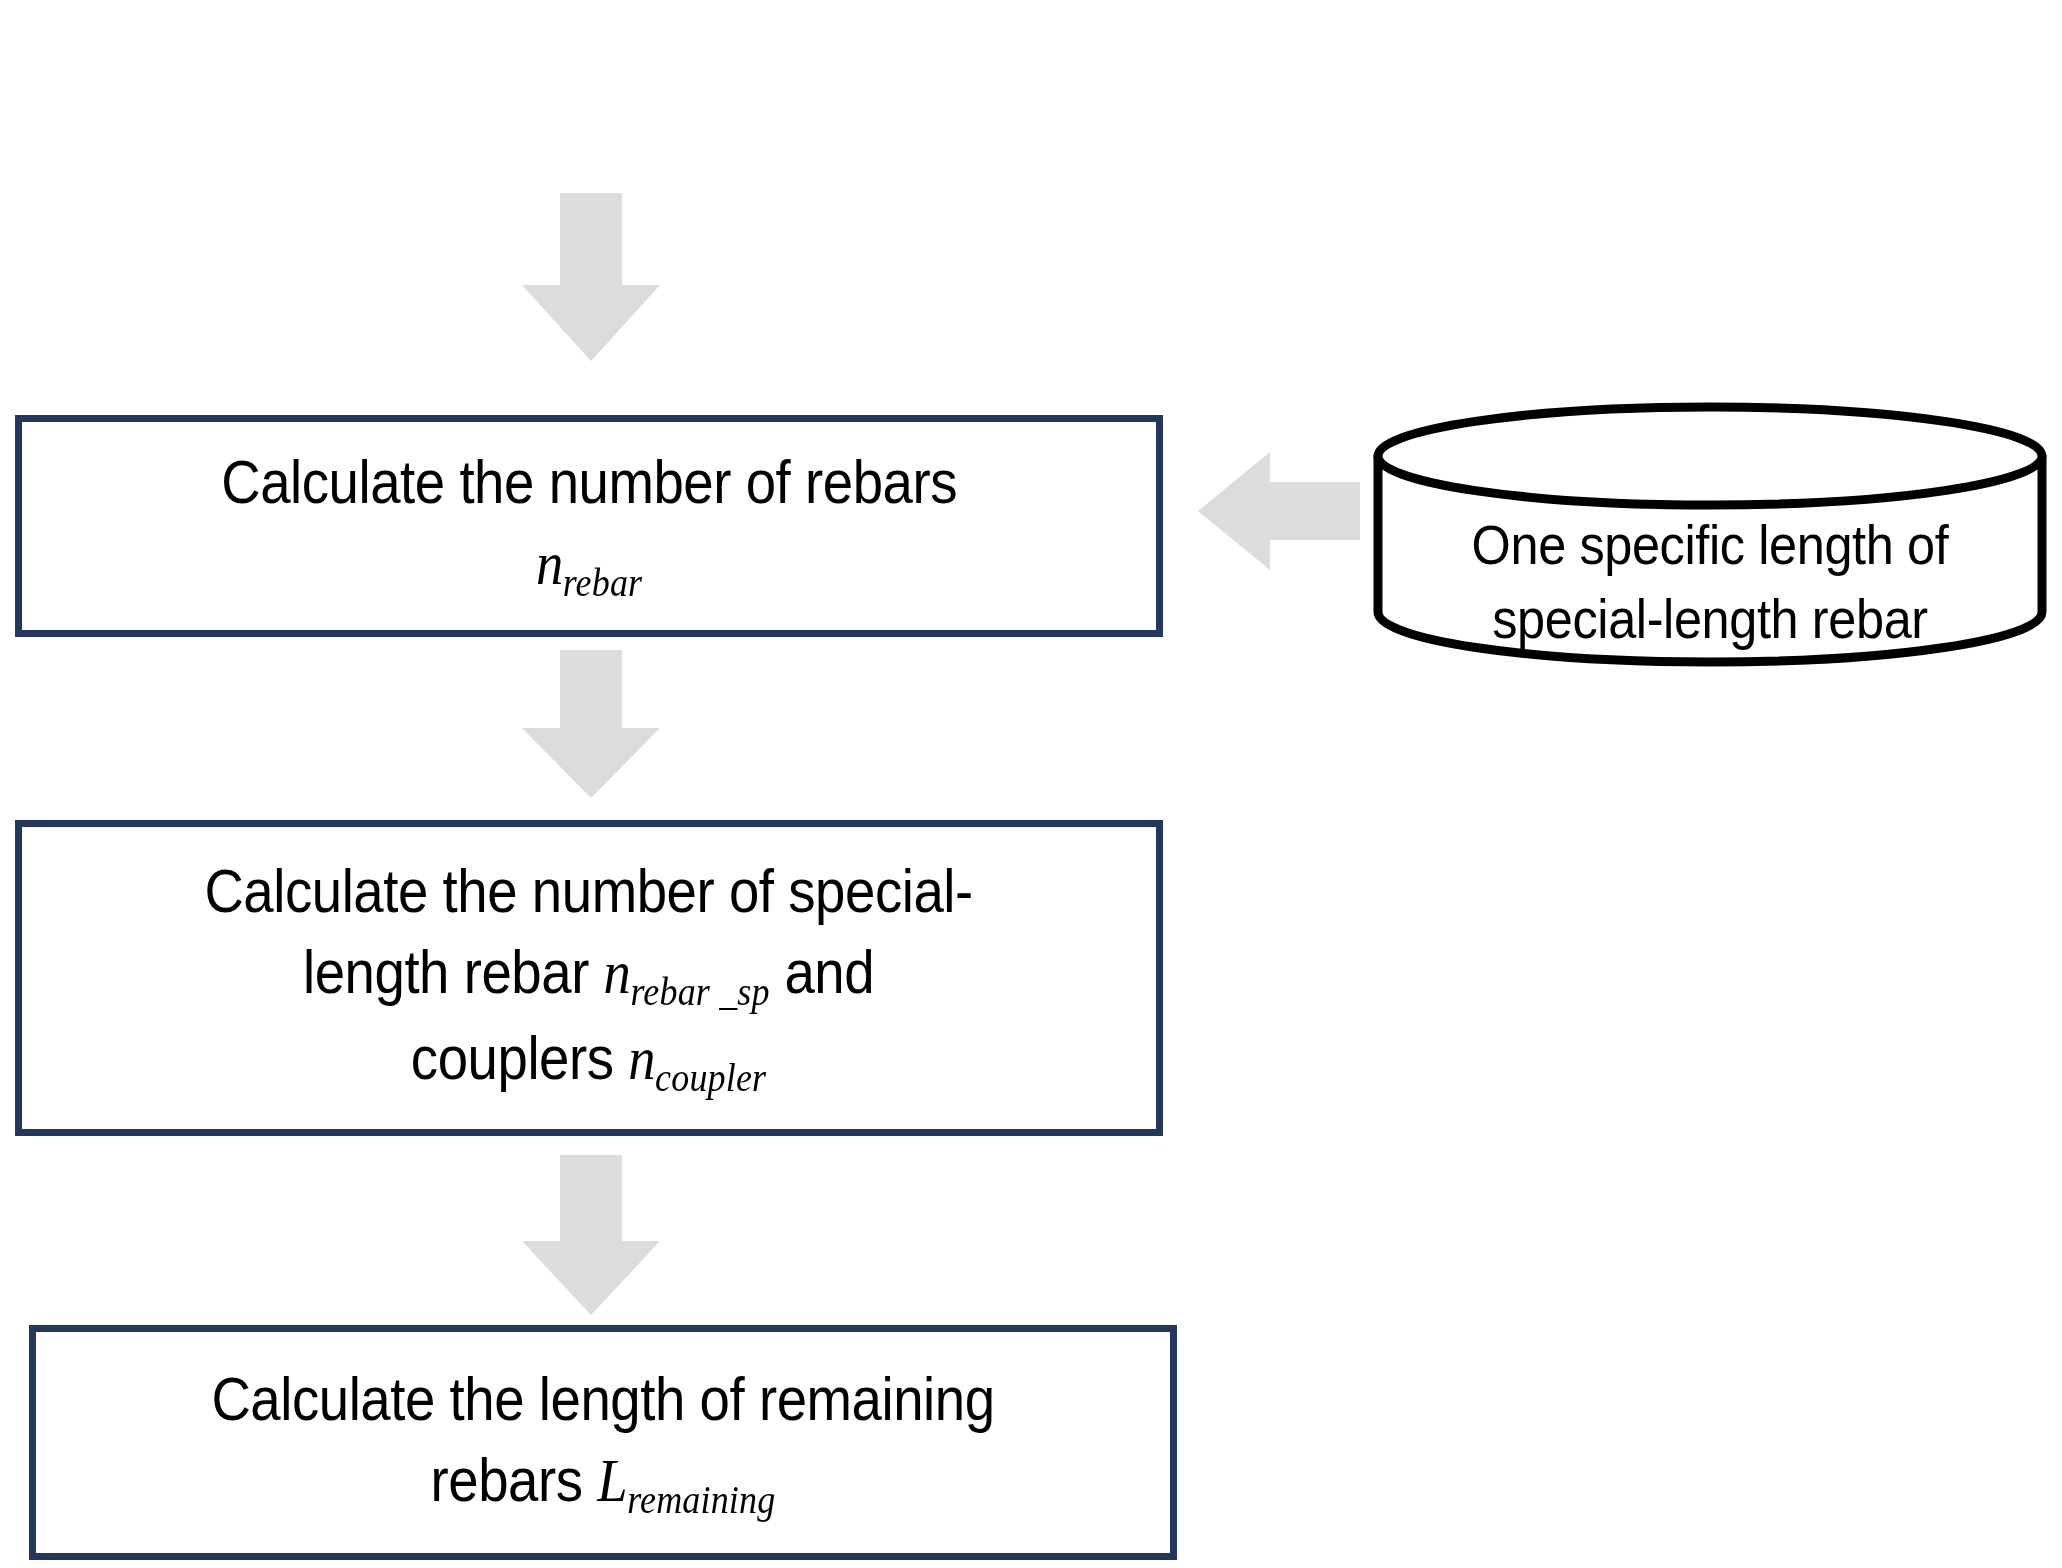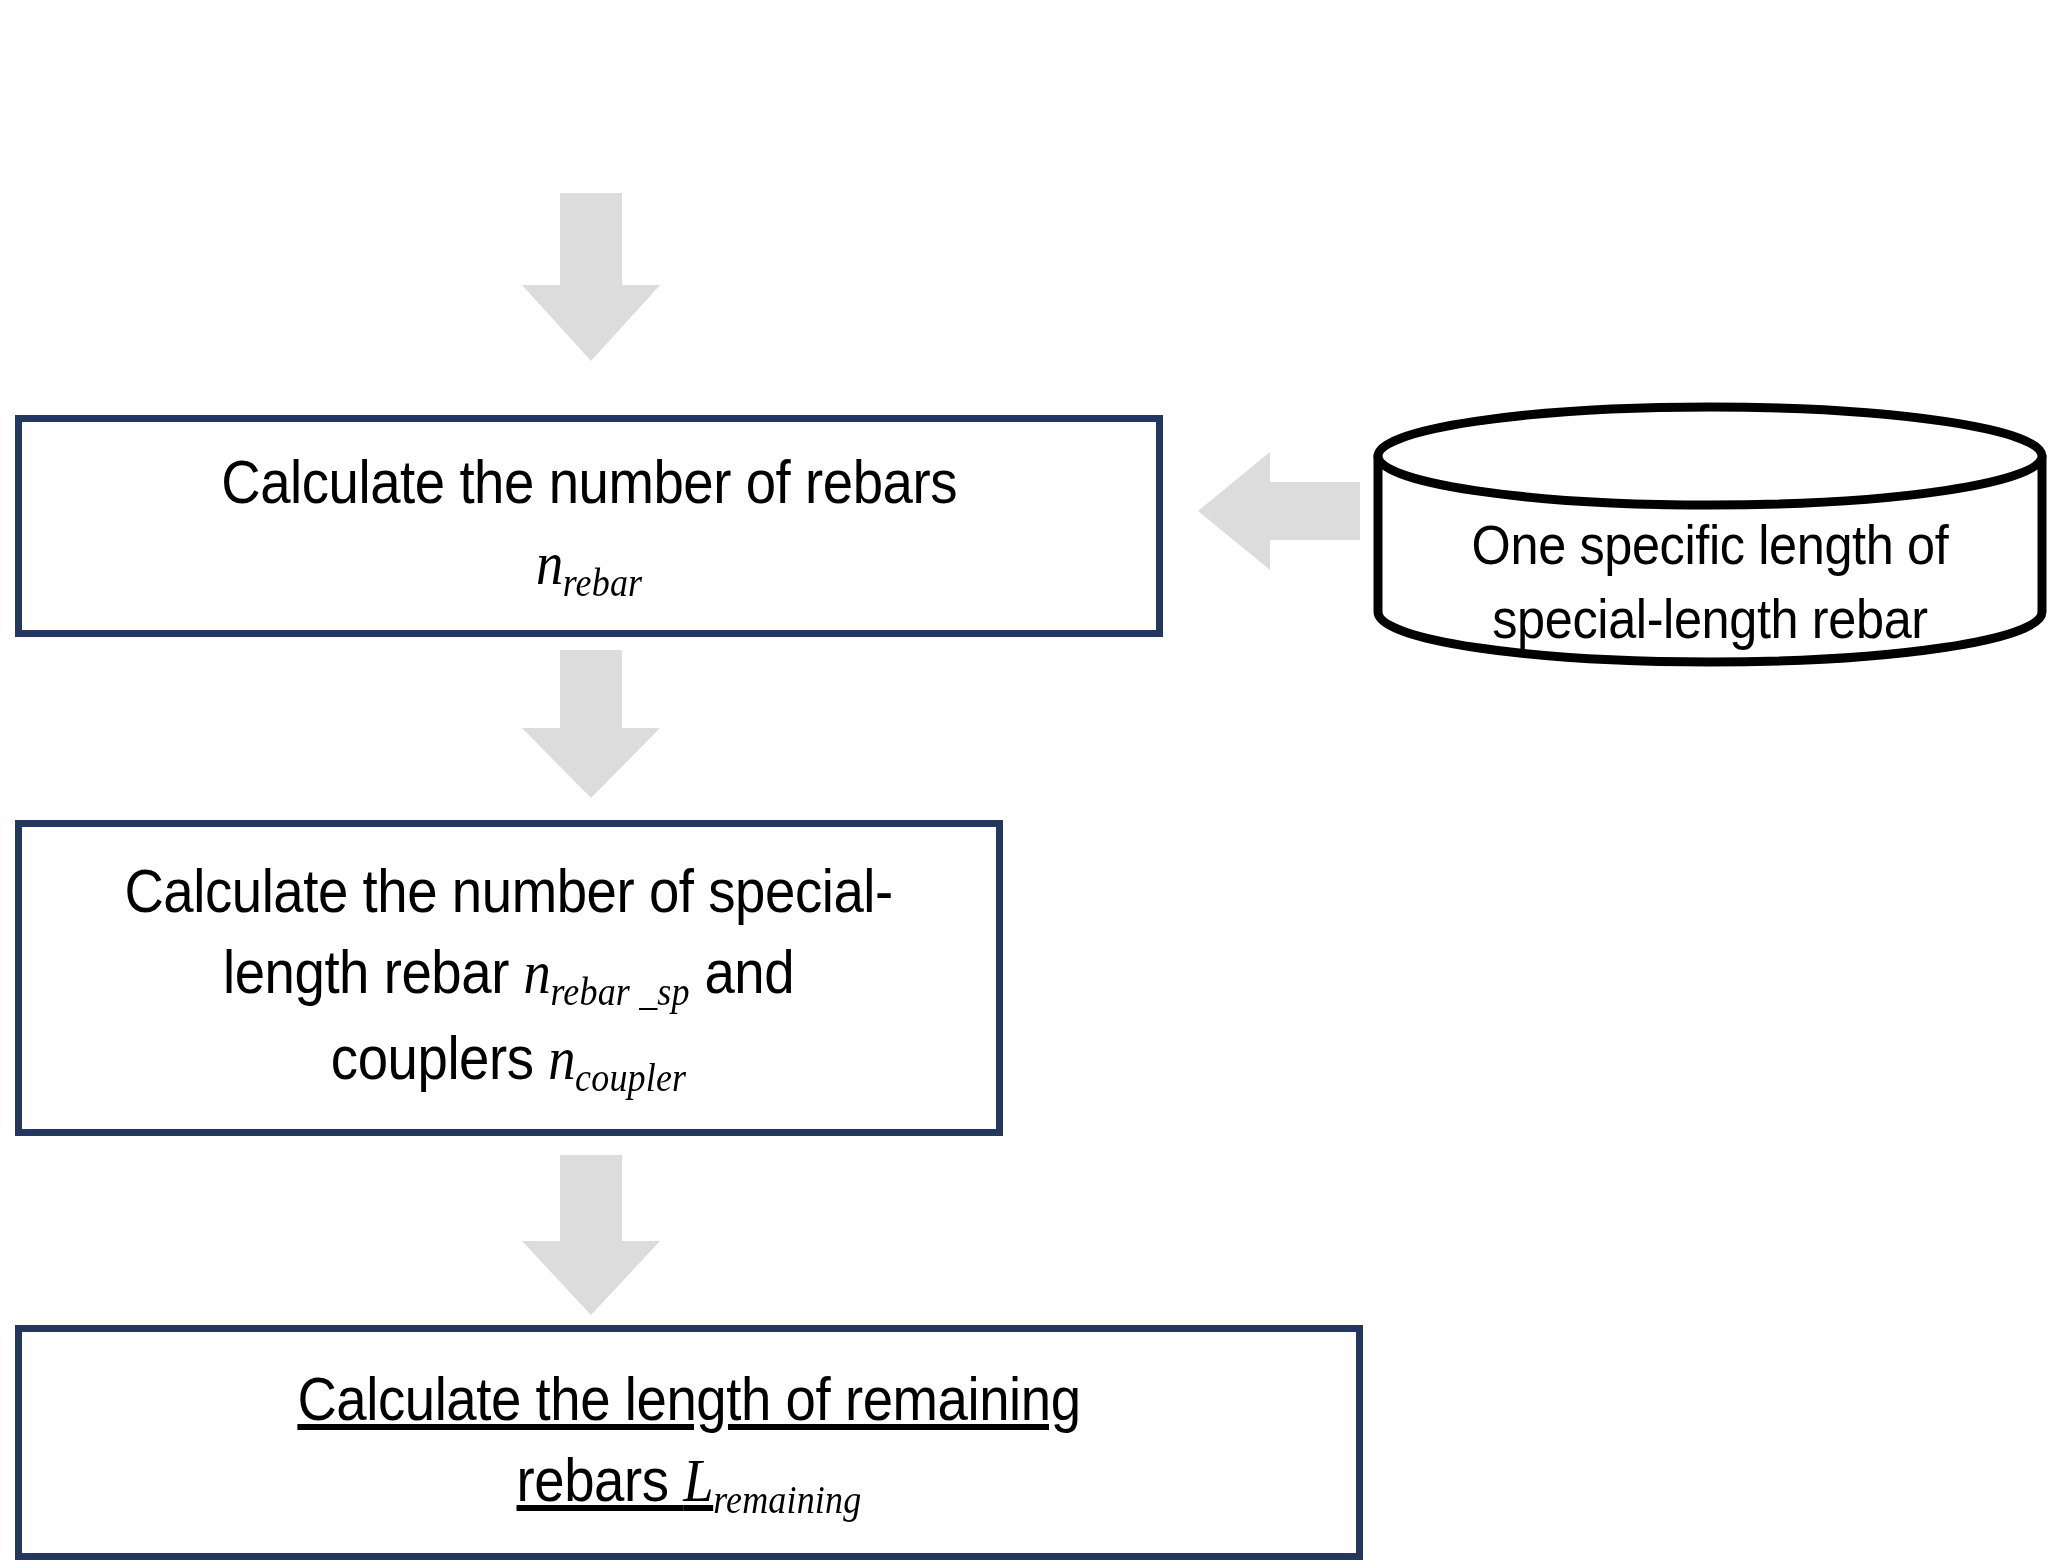--- a/index.html
+++ b/index.html
@@ -98,35 +98,35 @@
       <span class="var"><span>n</span><span class="sub">rebar</span></span>
     </div>
   </div>
 
   <div class="down-arrow" style="left:522px; top:650px; width:138px; height:148px;">
     <svg width="138" height="148" viewBox="0 0 138 148" aria-hidden="true">
       <polygon points="38,0 100,0 100,78 138,78 69,148 0,78 38,78" fill="#DCDCDC"></polygon>
     </svg>
   </div>
 
-  <div class="proc-box" style="left:15px; top:820px; width:988px; height:316px;">
+  <div class="proc-box" style="left:15px; top:820px; width:1148px; height:316px;">
     <div class="proc-text">
       <span>Calculate the number of special-</span><br>
       <span>length rebar </span><span class="var"><span>n</span><span class="sub">rebar _sp</span></span><span> and</span><br>
       <span>couplers </span><span class="var"><span>n</span><span class="sub">coupler</span></span>
     </div>
   </div>
 
   <div class="down-arrow" style="left:522px; top:1155px; width:138px; height:160px;">
     <svg width="138" height="160" viewBox="0 0 138 160" aria-hidden="true">
       <polygon points="38,0 100,0 100,86 138,86 69,160 0,86 38,86" fill="#DCDCDC"></polygon>
     </svg>
   </div>
 
-  <div class="proc-box" style="left:15px; top:1325px; width:1348px; height:235px;text-decoration:underline;">
+  <div class="proc-box" style="left:29px; top:1325px; width:1148px; height:235px;">
     <div class="proc-text">
       <span>Calculate the length of remaining</span><br>
       <span>rebars </span><span class="var"><span>L</span><span class="sub">remaining</span></span>
     </div>
   </div>
 
   <div class="left-arrow" style="left:1198px; top:452px; width:162px; height:118px;">
     <svg width="162" height="118" viewBox="0 0 162 118" aria-hidden="true">
       <polygon points="0,59 72,0 72,30 162,30 162,88 72,88 72,118" fill="#DCDCDC"></polygon>
     </svg>

